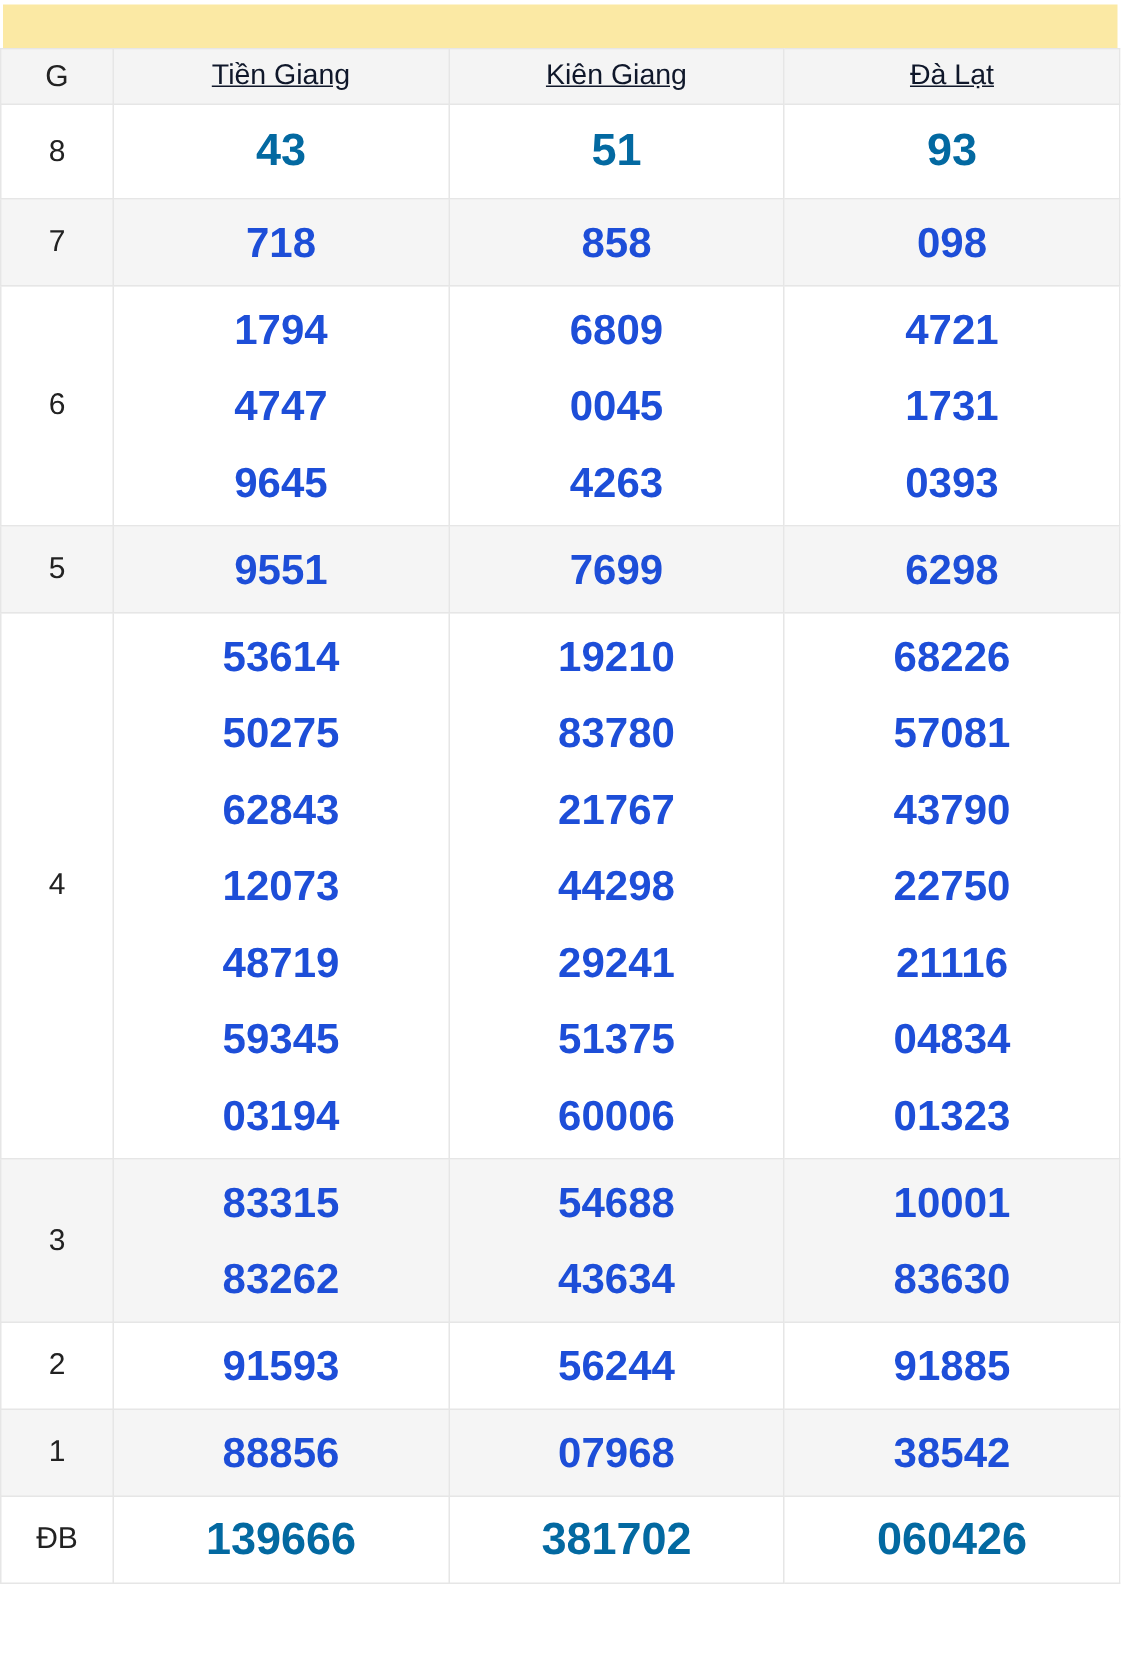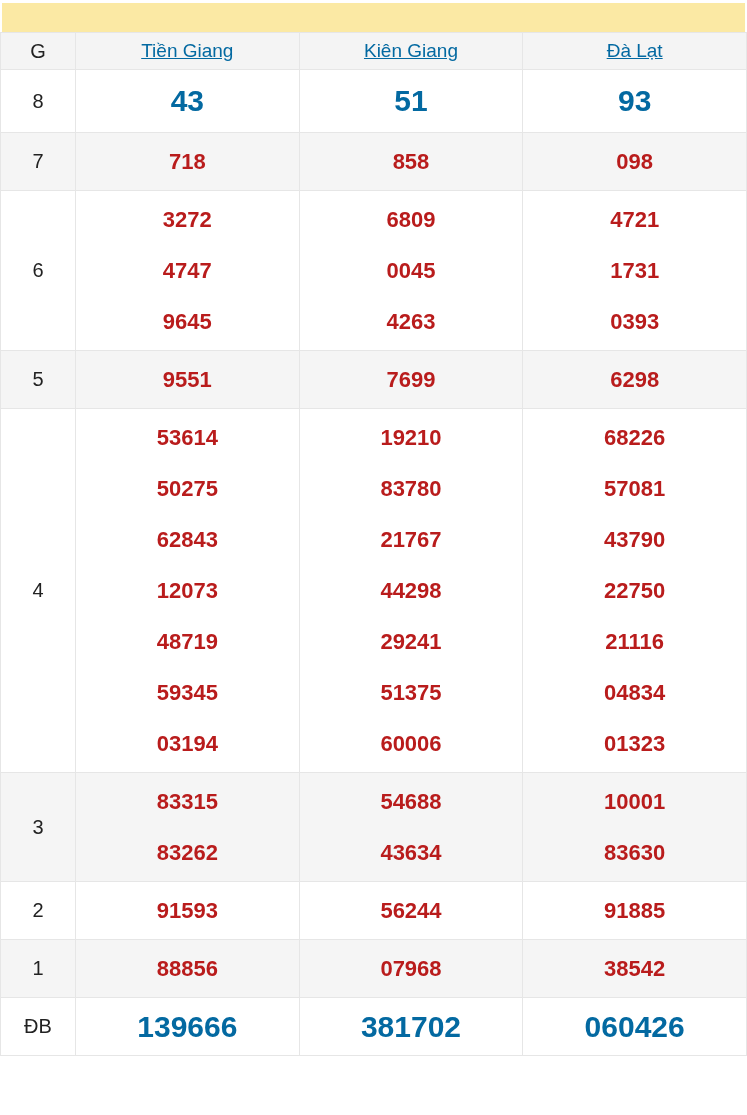--- a/index.html
+++ b/index.html
@@ -45,21 +45,21 @@
   }
   table.results col.gcol { width:75px; }
   thead th {
     height:34px;
     background:#f4f4f4;
     font-size:19px;
     font-weight:normal;
     text-align:center;
   }
   thead th a {
-    color:#0369a1;
+    color:#0f172a;
     text-decoration:underline;
     cursor:pointer;
     margin-top:44px;
   }
   thead th.corner { color:#222; font-size:20px; }
   td.glabel {
     text-align:center;
     font-size:20px;
     font-weight:normal;
     color:#222;
@@ -67,23 +67,23 @@
   }
   tr.alt { background:#f5f5f5; }
   td.num {
     text-align:center;
     padding:3px 0;
     vertical-align:middle;
   }
   td.num .line {
     height:51px;
     line-height:51px;
-    font-size:22px;
+    font-size:28px;
     font-weight:bold;
-    color:#b91c1c;
+    color:#1d4ed8;
   }
   tbody tr.red td.num .line {
     color:#0369a1;
     font-size:30px;
   }
   tbody tr:first-child td.num { padding:5px 0; }
   tbody tr:first-child td.num .line { height:52px; line-height:52px; }
 </style>
 </head>
 <body>
@@ -129,21 +129,21 @@
           <td class="num">
             <div class="line">858</div>
           </td>
           <td class="num">
             <div class="line">098</div>
           </td>
         </tr>
         <tr>
           <td class="glabel">6</td>
           <td class="num">
-            <div class="line">3272</div>
+            <div class="line">1794</div>
             <div class="line">4747</div>
             <div class="line">9645</div>
           </td>
           <td class="num">
             <div class="line">6809</div>
             <div class="line">0045</div>
             <div class="line">4263</div>
           </td>
           <td class="num">
             <div class="line">4721</div>

